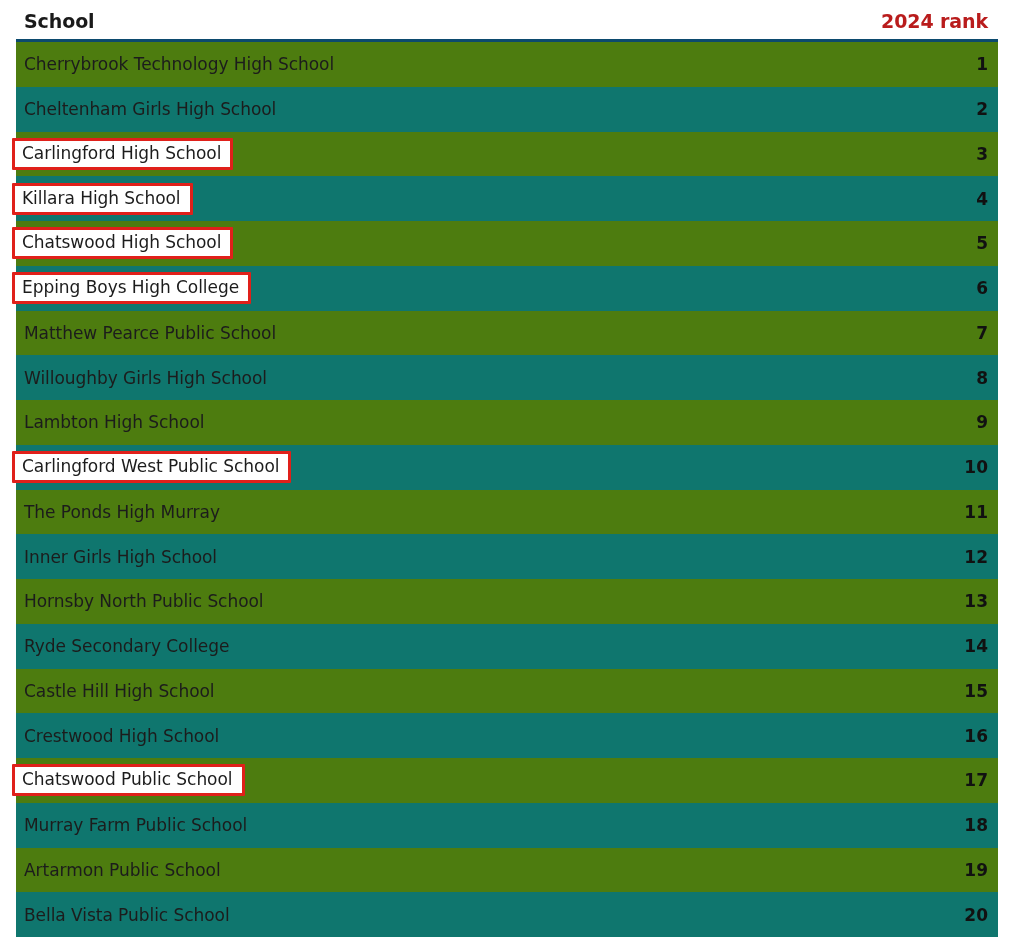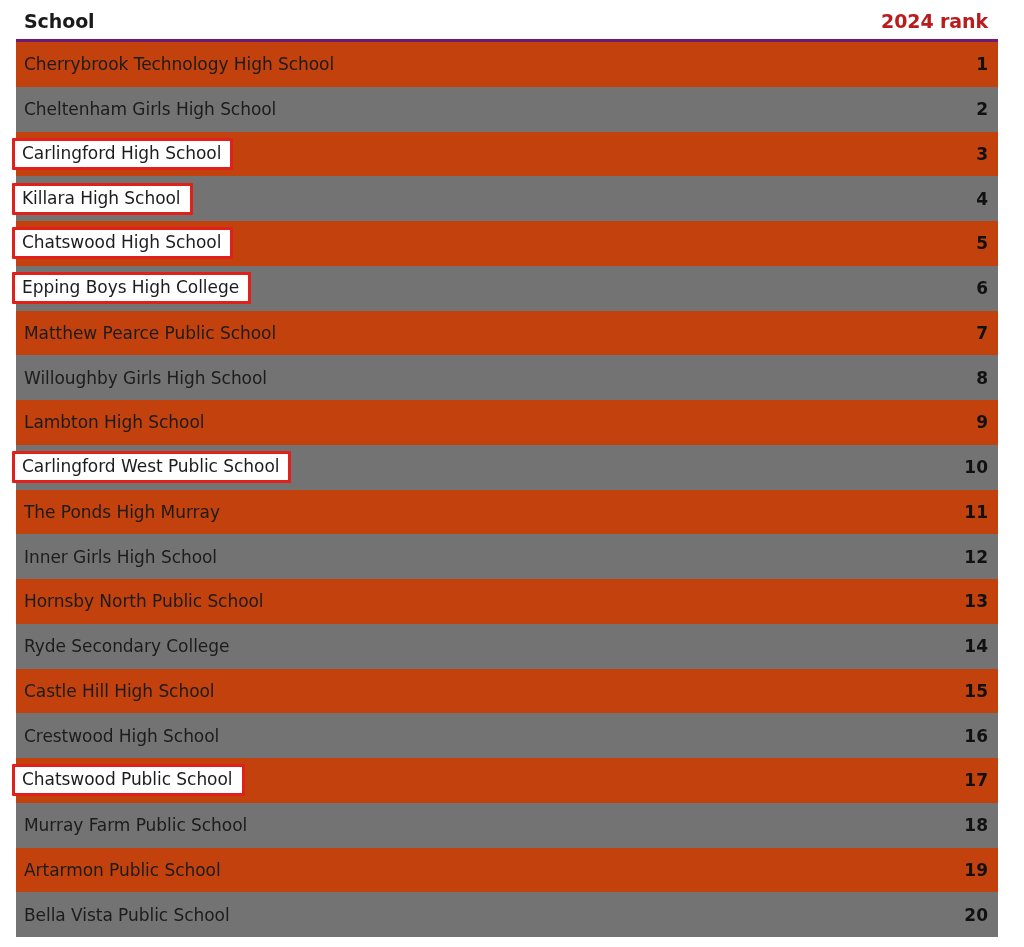--- a/index.html
+++ b/index.html
@@ -19,21 +19,21 @@
     position: absolute;
     left: 16px;
     top: 0px;
     width: 982px;
   }
 
   .thead-row {
     display: flex;
     align-items: flex-end;
     height: 42px;
-    border-bottom: 3px solid #701a75;
+    border-bottom: 3px solid #0c4a6e;
     box-sizing: border-box;
   }
   .th-school {
     flex: 1 1 auto;
     padding-left: 8px;
     font-size: 19px;
     font-weight: 700;
     color: #1a1a1a;
     letter-spacing: -0.1px;
     line-height: 1;
@@ -53,24 +53,24 @@
 
   .tbody {
     display: block;
   }
 
   .row {
     display: flex;
     align-items: center;
     height: 44.75px;
     box-sizing: border-box;
-    background: #c2410c;
+    background: #4d7c0f;
   }
   .row.alt {
-    background: #737373;
+    background: #0f766e;
   }
 
   .cell-school {
     flex: 1 1 auto;
     padding-left: 8px;
     font-size: 17px;
     font-weight: 400;
     color: #1c1c1c;
     letter-spacing: -0.05px;
     white-space: nowrap;

